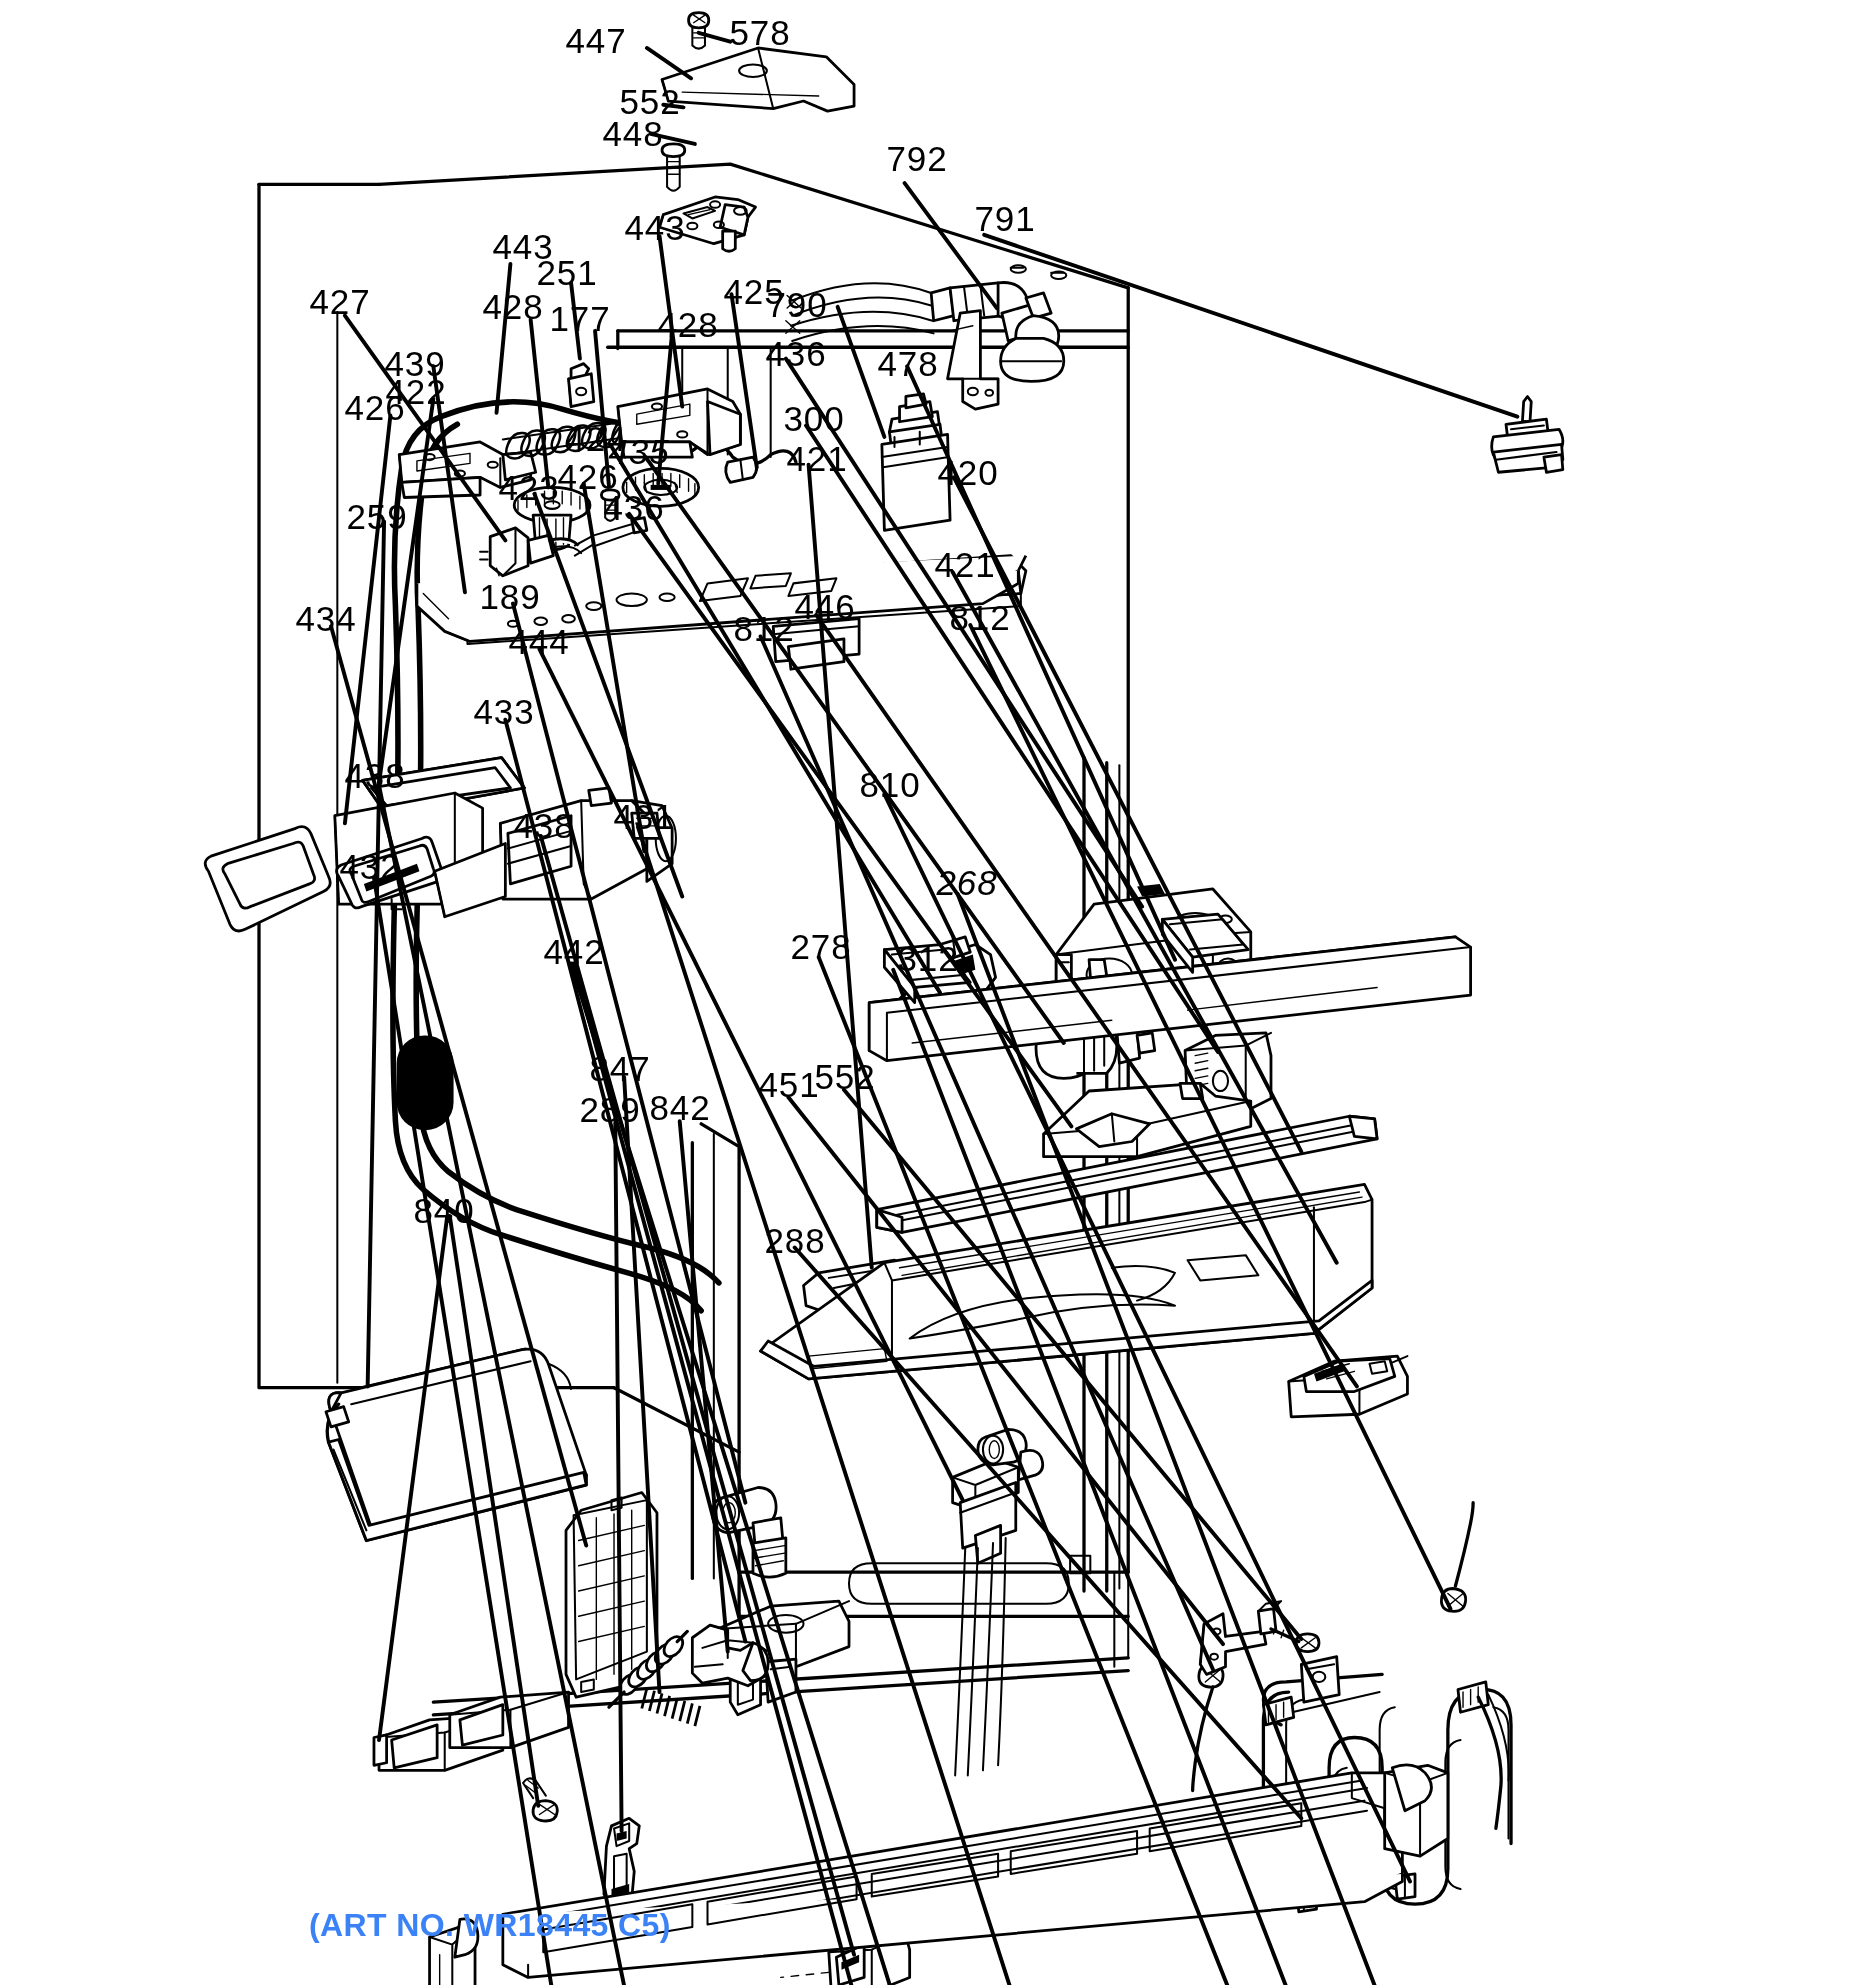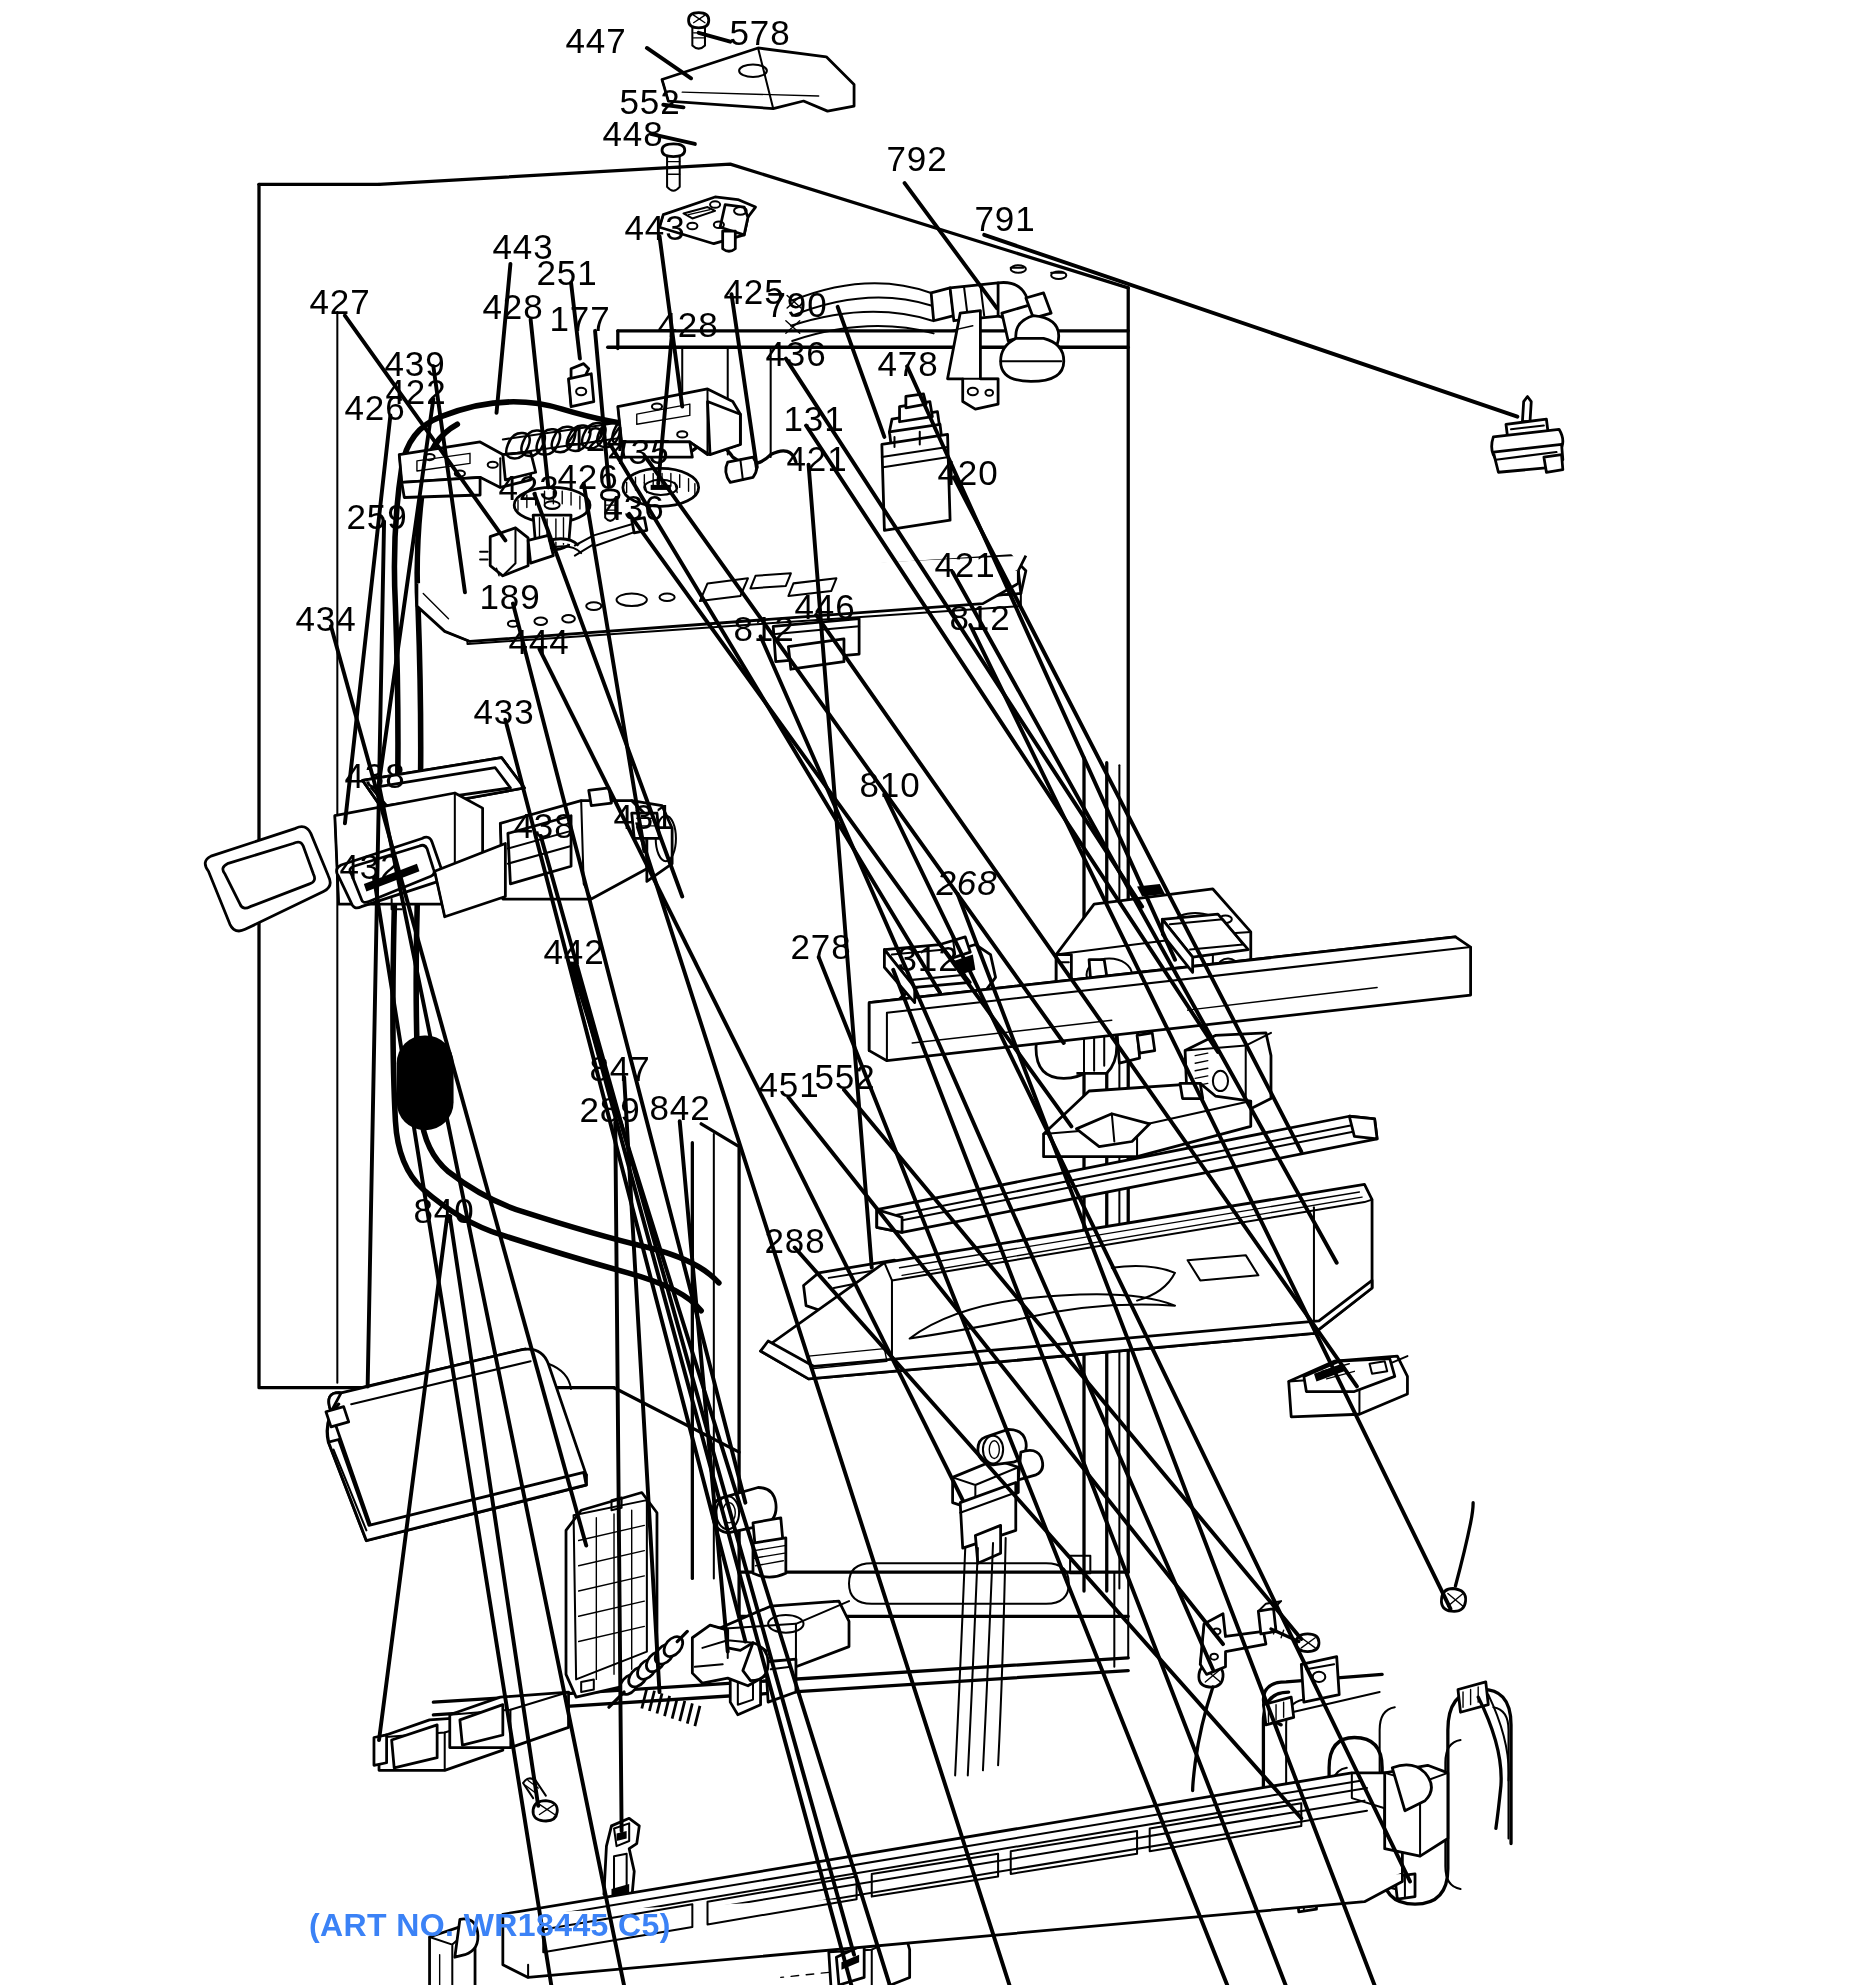--- a/index.html
+++ b/index.html
@@ -766,21 +766,21 @@
       <div class="callout" style="left: 754px; top: 291px;">425</div>
       <div class="callout" style="left: 513px; top: 306px;">428</div>
       <div class="callout" style="left: 580px; top: 318px;">177</div>
       <div class="callout" style="left: 688px; top: 324px;">428</div>
       <div class="callout" style="left: 340px; top: 301px;">427</div>
       <div class="callout" style="left: 415px; top: 363px;">439</div>
       <div class="callout" style="left: 796px; top: 353px;">436</div>
       <div class="callout" style="left: 908px; top: 363px;">478</div>
       <div class="callout" style="left: 416px; top: 391px;">422</div>
       <div class="callout" style="left: 375px; top: 407px;">426</div>
-      <div class="callout" style="left: 814px; top: 418px;">131</div>
+      <div class="callout" style="left: 814px; top: 418px;">300</div>
       <div class="callout" style="left: 596px; top: 438px;">424</div>
       <div class="callout" style="left: 639px; top: 451px; font-style: italic;">435</div>
       <div class="callout" style="left: 588px; top: 476px;">426</div>
       <div class="callout" style="left: 817px; top: 458px;">421</div>
       <div class="callout" style="left: 968px; top: 472px;">420</div>
       <div class="callout" style="left: 529px; top: 487px;">423</div>
       <div class="callout" style="left: 634px; top: 507px;">436</div>
       <div class="callout" style="left: 377px; top: 516px;">259</div>
       <div class="callout" style="left: 965px; top: 564px;">421</div>
       <div class="callout" style="left: 825px; top: 606px;">446</div>

